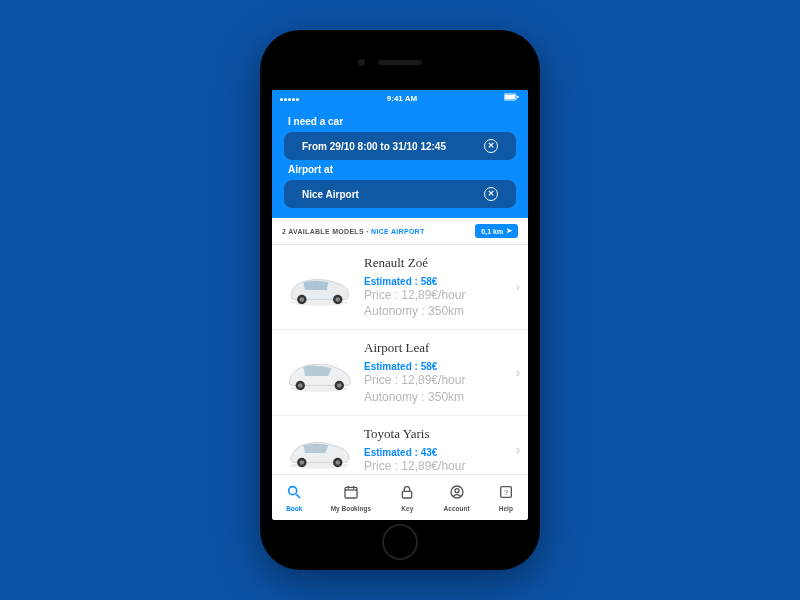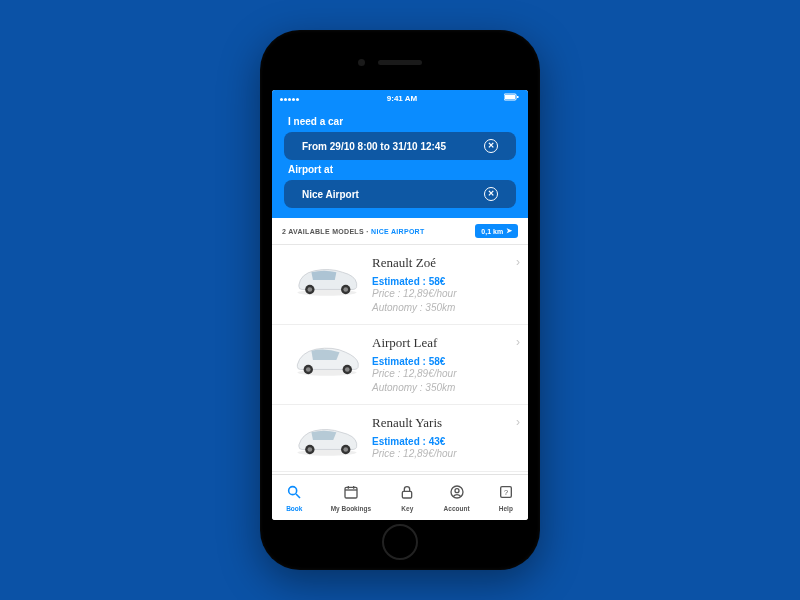--- a/index.html
+++ b/index.html
@@ -56,31 +56,31 @@
     justify-content:space-between; border-bottom:1px solid #e6e6e6;
   }
   .subbar .txt { font-size: 7px; font-weight:700; letter-spacing:.3px; color:#555; }
   .subbar .txt .loc { color:#0a8cff; }
   .chip {
     background:#0a8cff;color:#fff;font-size:7px;font-weight:700;
     padding:3px 6px;border-radius:3px;display:flex;align-items:center;gap:3px;
   }
   .list { flex:1; overflow:hidden; background:#fff; }
   .card {
-    display:flex; padding:10px 8px 10px 16px;
+    display:flex; align-items:center; padding:10px 8px 10px 8px;
     border-bottom:1px solid #eee; gap:6px;
   }
   .carimg {
     width: 78px; height: 44px; flex:none; position:relative;
   }
   .carimg svg{width:100%;height:100%;}
   .info { flex:1; min-width:0; }
   .model { font-size: 13px; color:#333; font-weight:400; font-family: Georgia, 'Times New Roman', serif; }
   .est { font-size: 10px; color:#0a8cff; font-weight:700; margin-top:5px; }
-  .meta { font-size: 10px; color:#b7b7b7; line-height:1.35;font-style:italic; }
+  .meta { font-size: 12px; color:#b7b7b7; line-height:1.35; }
   .chev { color:#c9c9c9; font-size:12px; }
   .tabbar {
     height: 46px; border-top:1px solid #e2e2e2; background:#fff;
     display:flex; align-items:center; justify-content:space-around;
   }
   .tab { display:flex; flex-direction:column; align-items:center; gap:1px; color:#555; }
   .tab.active { color:#0a8cff; }
   .tab svg { width:16px; height:16px; }
   .tab .lbl { font-size:6.5px; font-weight:700; }
 </style>
@@ -180,21 +180,21 @@
               <ellipse cx="50" cy="48" rx="38" ry="4" fill="#eee"></ellipse>
               <path d="M14 38 Q18 24 34 20 Q52 16 68 22 Q86 26 88 36 L88 40 Q88 44 82 44 L18 44 Q14 44 14 40 Z" fill="#eceff1" stroke="#c8ccd0" stroke-width="1"></path>
               <path d="M30 22 Q46 18 62 22 L58 32 L32 32 Z" fill="#b6cad6"></path>
               <circle cx="28" cy="44" r="6" fill="#333"></circle>
               <circle cx="28" cy="44" r="3" fill="#888"></circle>
               <circle cx="74" cy="44" r="6" fill="#333"></circle>
               <circle cx="74" cy="44" r="3" fill="#888"></circle>
             </svg>
         </div>
         <div class="info">
-          <div class="model">Renault Yaris</div>
+          <div class="model">Toyota Yaris</div>
           <div class="est"><span>Estimated :</span> <span>43€</span></div>
           <div class="meta">Price : 12,89€/hour</div>
           <div class="meta"></div>
         </div>
         <div class="chev">›</div>
       </div>
     </div>
 
     <div class="tabbar">
       <div class="tab active">

